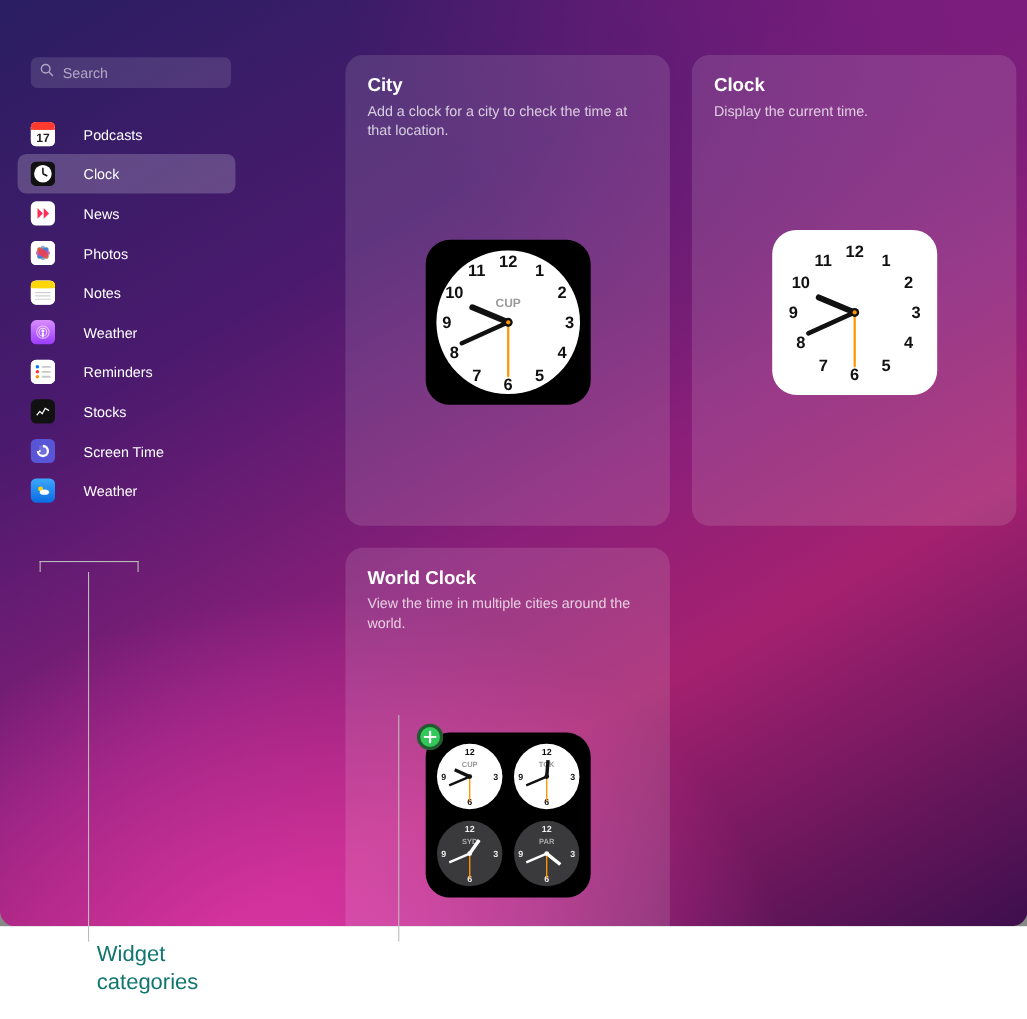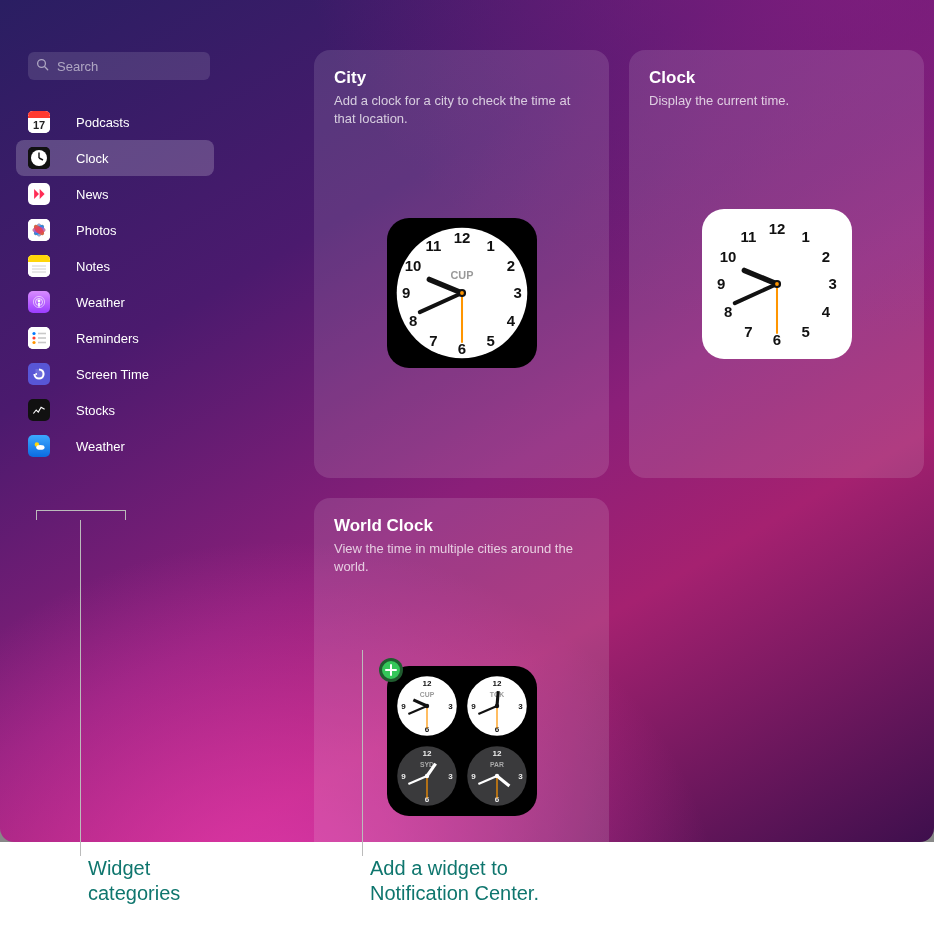--- a/index.html
+++ b/index.html
@@ -240,37 +240,37 @@
               <circle cx="6" cy="11" r="1.6" fill="#ff3b30"></circle>
               <circle cx="6" cy="15.5" r="1.6" fill="#ff9500"></circle>
               <line x1="10" y1="6.5" x2="18" y2="6.5" stroke="#c8c8c8" stroke-width="1.6"></line>
               <line x1="10" y1="11" x2="18" y2="11" stroke="#c8c8c8" stroke-width="1.6"></line>
               <line x1="10" y1="15.5" x2="18" y2="15.5" stroke="#c8c8c8" stroke-width="1.6"></line>
             </svg>
         </span>
         <span>Reminders</span>
       </div>
       <div class="sidebar-item">
+        <span class="app-icon" style="background:#111;">
+          <svg width="14" height="14" viewBox="0 0 20 20">
+              <polyline points="2,15 6,10 9,13 13,6 18,9" fill="none" stroke="#fff" stroke-width="1.6"></polyline>
+            </svg>
+        </span>
+        <span>Stocks</span>
+      </div>
+      <div class="sidebar-item">
         <span class="app-icon" style="background:#5856d6;">
           <svg width="14" height="14" viewBox="0 0 20 20">
               <path d="M5 3 h10 a2 2 0 0 1 2 2 v10 a2 2 0 0 1 -2 2 h-10 z" fill="#fff" opacity="0.15"></path>
               <path d="M6 4 h2 v12 h-2 z M6 4 h4 a4 4 0 0 1 0 8 h-2" fill="none"></path>
               <path d="M10 2 a8 8 0 1 1 -8 8 h3 a5 5 0 1 0 5 -5 z" fill="#fff"></path>
               <circle cx="6" cy="10" r="1.3" fill="#fff"></circle>
             </svg>
         </span>
         <span>Screen Time</span>
-      </div>
-      <div class="sidebar-item">
-        <span class="app-icon" style="background:#111;">
-          <svg width="14" height="14" viewBox="0 0 20 20">
-              <polyline points="2,15 6,10 9,13 13,6 18,9" fill="none" stroke="#fff" stroke-width="1.6"></polyline>
-            </svg>
-        </span>
-        <span>Stocks</span>
       </div>
       <div class="sidebar-item">
         <span class="app-icon" style="background:linear-gradient(180deg,#3ca8ff,#0a6be0);">
           <svg width="14" height="14" viewBox="0 0 20 20">
               <circle cx="7" cy="8" r="3.2" fill="#ffd60a"></circle>
               <ellipse cx="12" cy="12" rx="6" ry="3.5" fill="#fff"></ellipse>
             </svg>
         </span>
         <span>Weather</span>
       </div>
@@ -427,15 +427,13 @@
   <div class="callout-bracket" style="left:36px; top:510px; width:90px; height:10px;"></div>
   <div class="callout-line" style="left:80px; top:520px; width:1px; height:338px;"></div>
   <div class="callout-line" style="left:362px; top:650px; width:1px; height:208px;"></div>
 </div>
 
 <div class="annotations">
   <div class="callout-line" style="left:80px; top:0; width:1px; height:14px;"></div>
   <div class="callout-line" style="left:362px; top:0; width:1px; height:14px;"></div>
   <div class="anno-label" style="left:88px; top:14px; white-space:pre-line;">Widget
 categories</div>
-  <div class="anno-label" style="left:370px; top:14px; white-space:pre-line;">Add a widget to
-Notification Center.</div>
 </div>
 
 </body></html>

